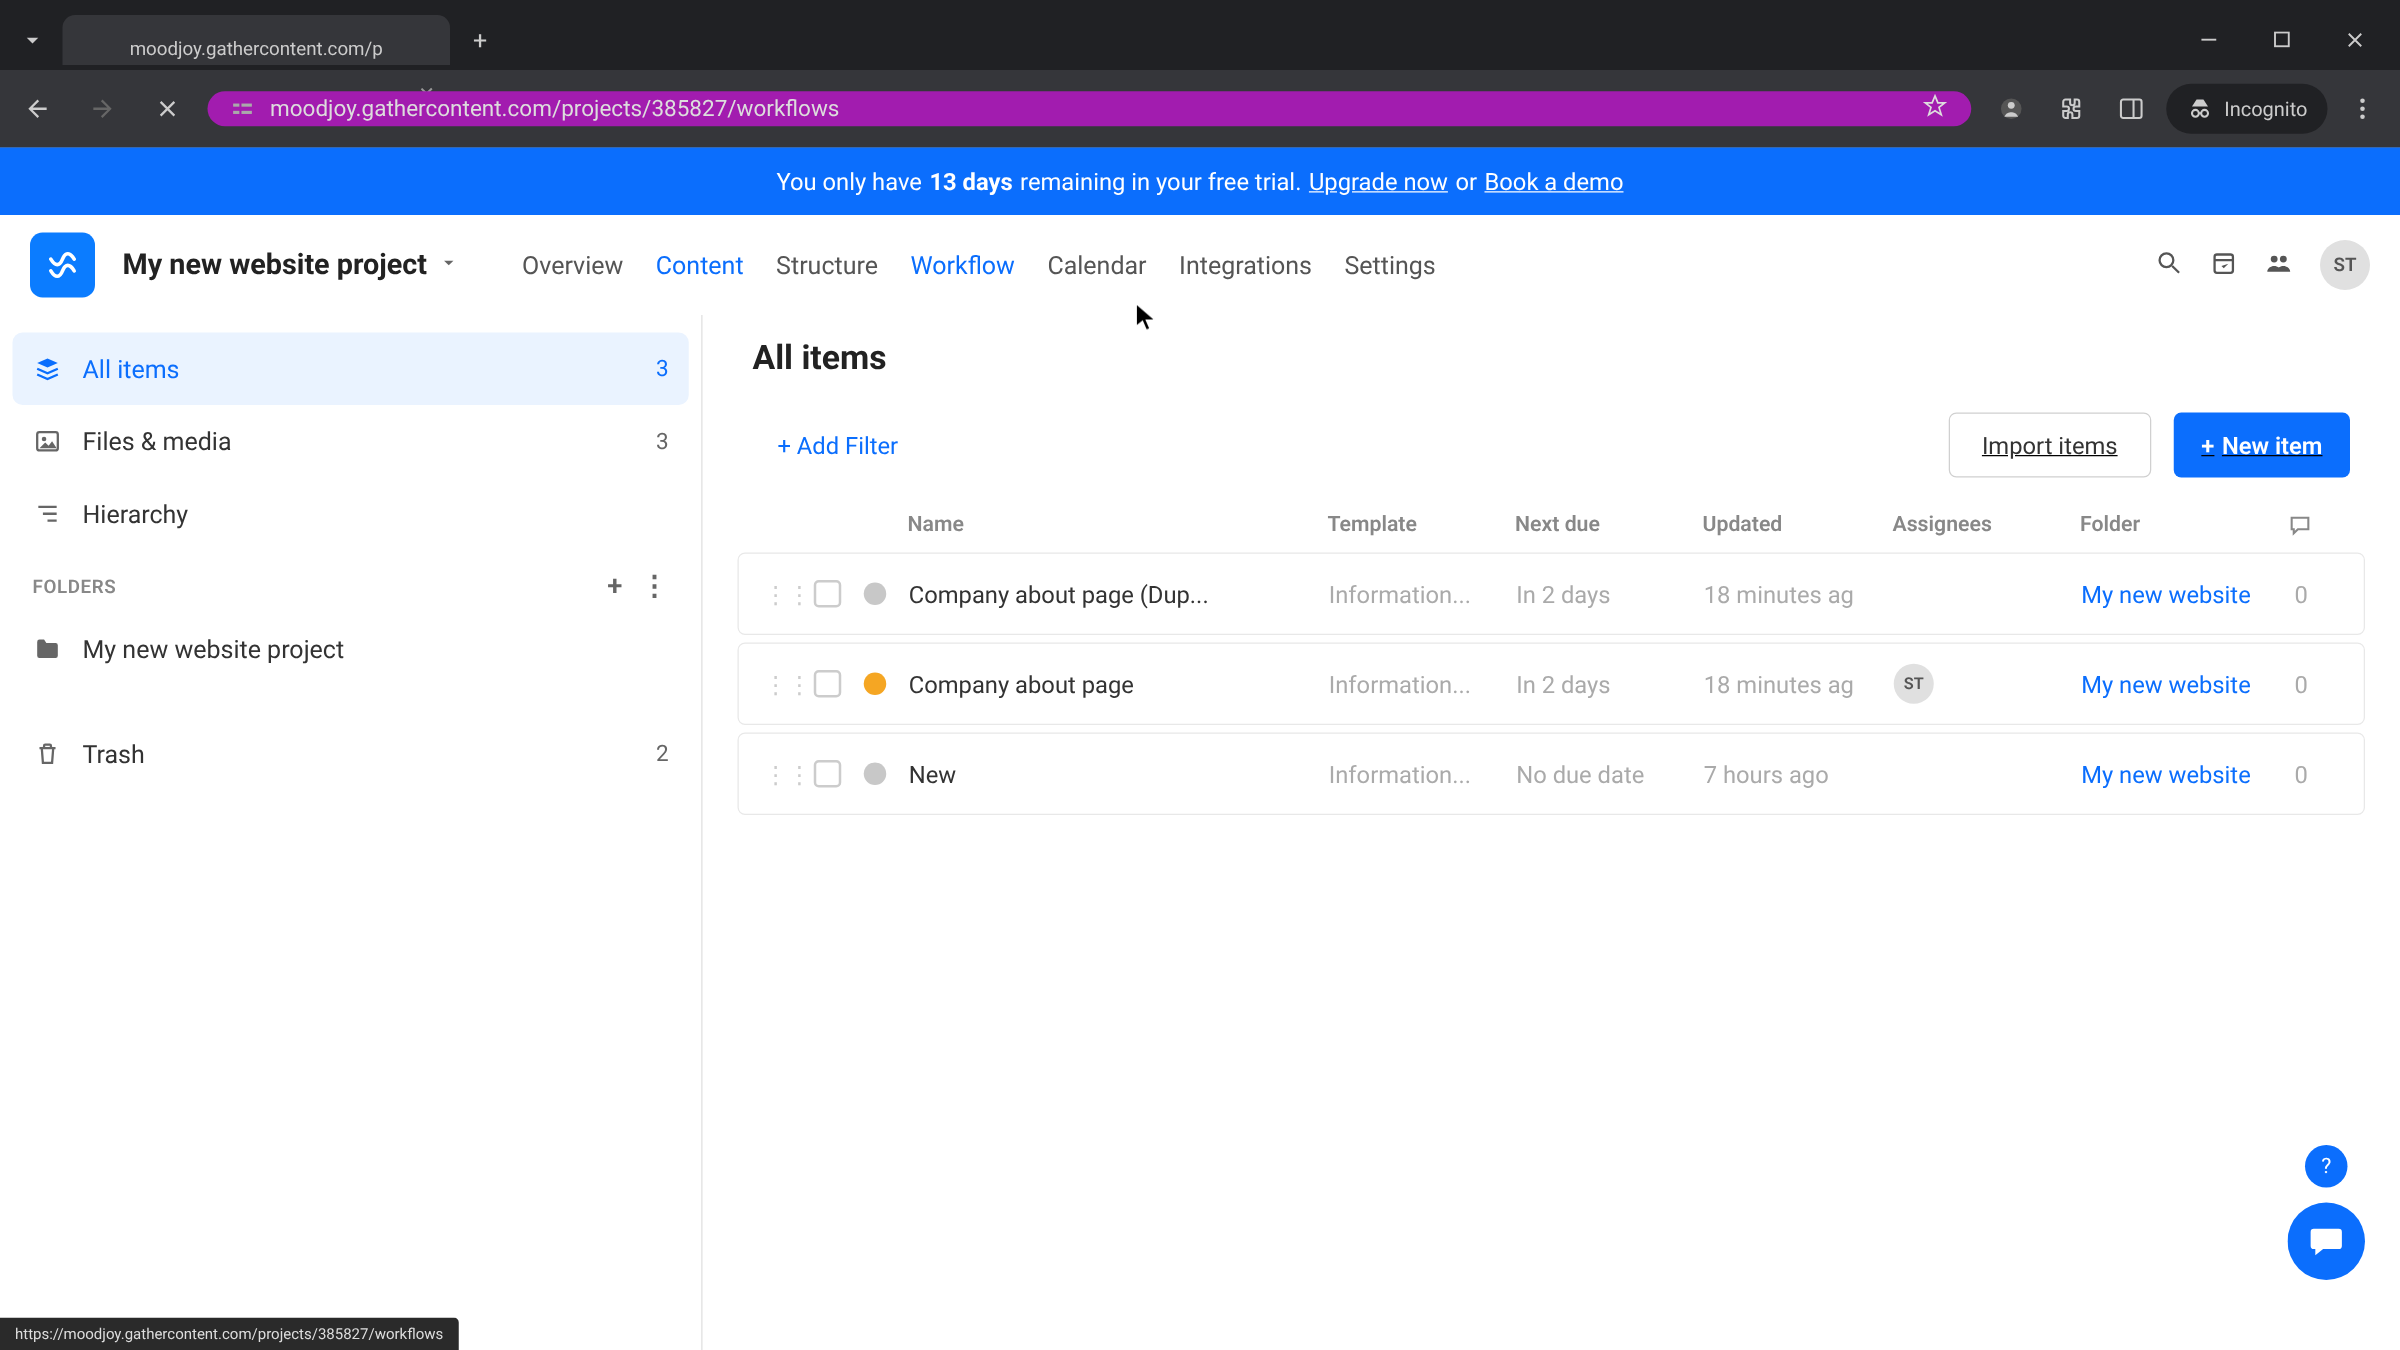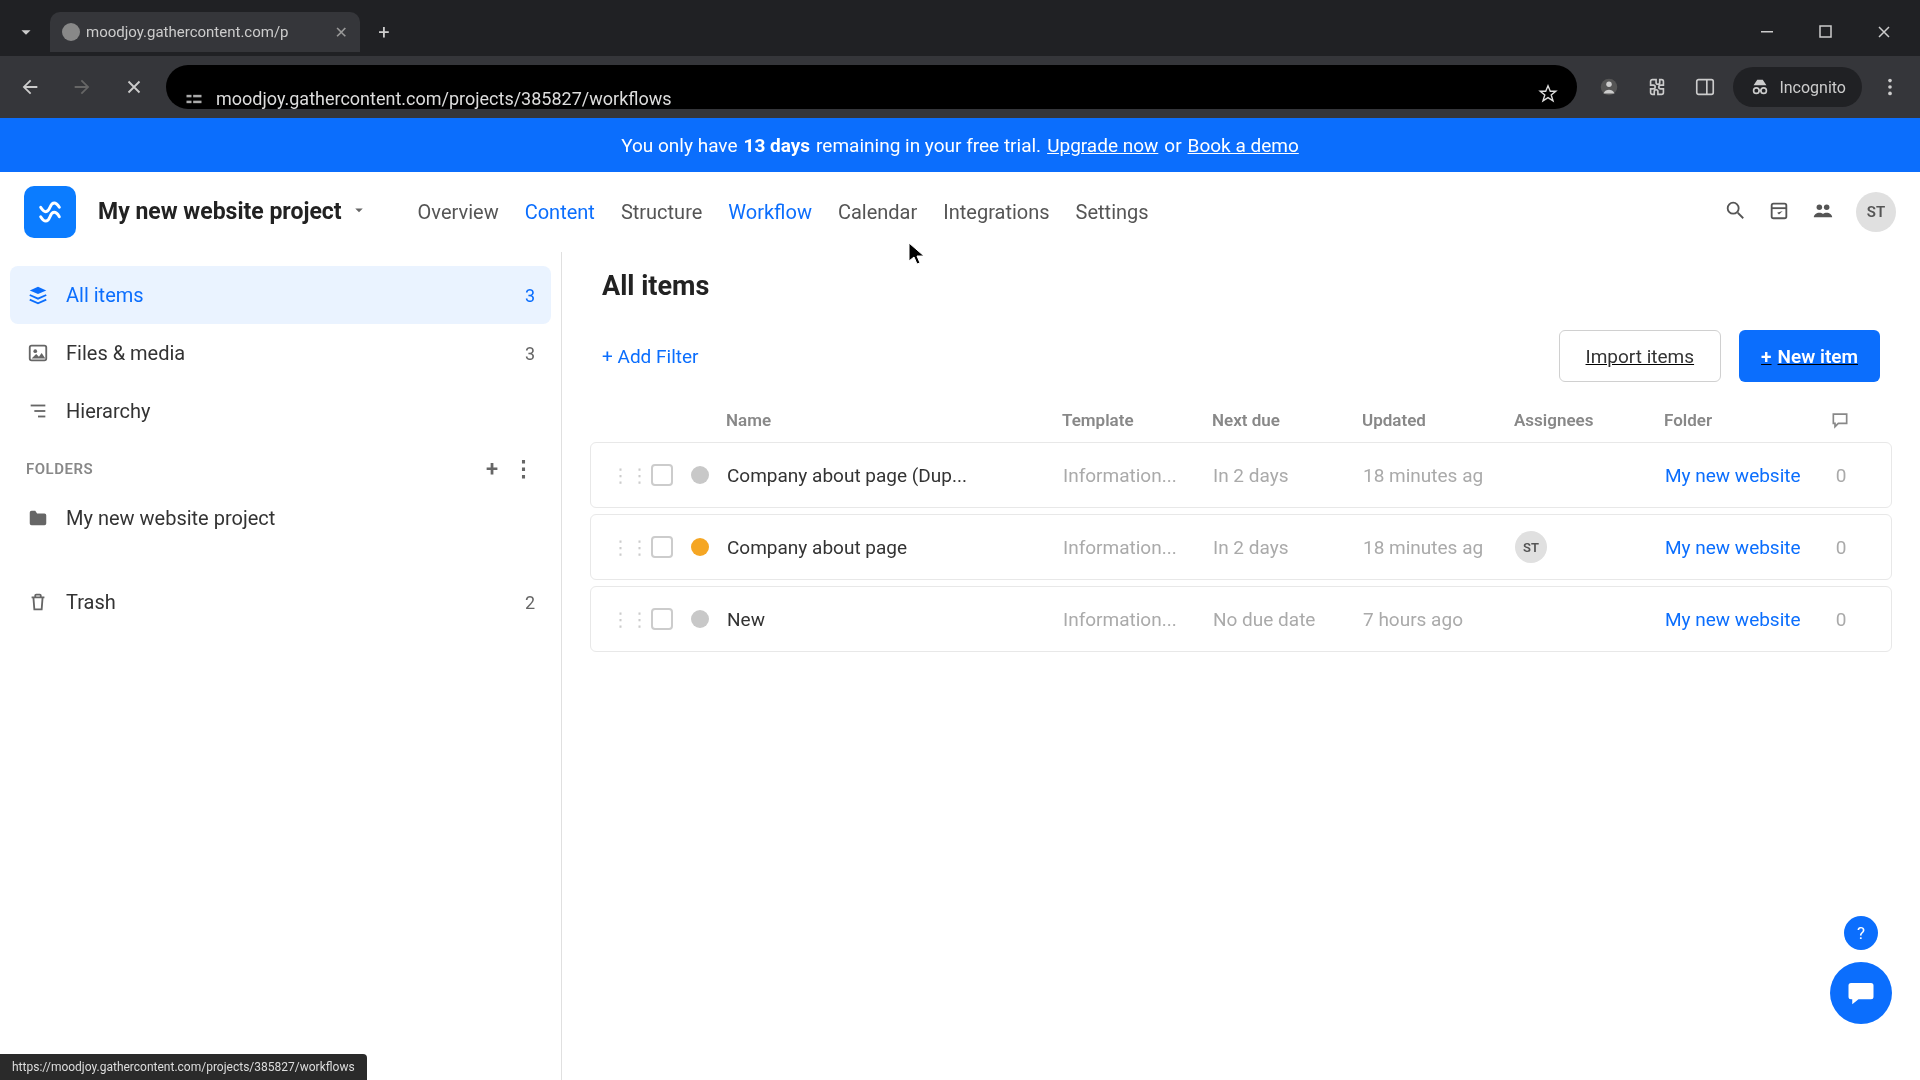--- a/index.html
+++ b/index.html
@@ -2,31 +2,31 @@
 <html><head>
 <meta charset="utf-8">
 <style>
 * { margin: 0; padding: 0; box-sizing: border-box; font-family: -apple-system, BlinkMacSystemFont, "Segoe UI", Roboto, sans-serif; }
 body { width: 1920px; height: 1080px; overflow: hidden; background: #fff; }
 
 
 .browser-chrome { background: #202124; height: 118px; }
 .tab-bar { height: 56px; display: flex; align-items: center; padding: 8px 0 0 8px; }
 .tab-dropdown { width: 36px; height: 36px; display:flex; align-items:center; justify-content:center; color:#ccc; border-radius:8px; }
-.tab { background:#35363a; height:40px; width:310px; border-radius:10px 10px 0 0; display:flex; align-items:center; padding:0 12px; gap:6px; color:#ccc; font-size:15px; margin-left:6px; }
+.tab { background:#35363a; height:40px; width:310px; border-radius:10px 10px 0 0; display:flex; align-items:center; padding:0 12px; gap:18px; color:#ccc; font-size:15px; margin-left:6px;flex-direction:column; }
 .tab .favicon { width:18px; height:18px; border-radius:50%; background:#888; }
 .tab .close { margin-left:auto; color:#999; font-size:16px; }
 .new-tab { width:36px; height:36px; display:flex; align-items:center; justify-content:center; color:#ccc; font-size:20px; margin-left:6px; }
 .window-ctrls { margin-left:auto; display:flex; gap:2px; padding-right:8px;}
 .window-ctrls div { width:56px; height:40px; display:flex; align-items:center; justify-content:center; color:#ccc; }
 
 .addr-bar { height:62px; background:#35363a; display:flex; align-items:center; padding:0 10px; gap:12px; }
 .nav-btn { width:40px; height:40px; display:flex; align-items:center; justify-content:center; color:#ccc; border-radius:50%; }
 .nav-btn.disabled { color:#666; }
-.url-box { flex:1; height:44px; background:#000000; border-radius:22px; display:flex; align-items:flex-end; padding:0 18px; gap:12px; color:#ddd; font-size:18px; }
+.url-box { flex:1; height:28px; background:#a21caf; border-radius:22px; display:flex; align-items:center; padding:0 18px; gap:12px; color:#ddd; font-size:18px; }
 .addr-actions { display:flex; gap:8px; align-items:center; }
 .addr-icon { width:40px; height:40px; display:flex; align-items:center; justify-content:center; color:#ccc; border-radius:50%; }
 .incognito-pill { background:#202124; height:40px; border-radius:20px; padding:0 16px; display:flex; align-items:center; gap:8px; color:#ccc; font-size:16px; }
 
 
 .trial-banner { background:#0b6efd; height:54px; display:flex; align-items:center; justify-content:center; color:#fff; font-size:19px; gap:6px; }
 .trial-banner .bold { font-weight:700; }
 .trial-banner a { color:#fff; text-decoration:underline; cursor:pointer; }
 
 
@@ -52,21 +52,21 @@
 .side-item.active .count { color:#0b6efd; }
 .side-section { padding:16px 16px 8px; display:flex; align-items:center; font-size:15px; color:#888; letter-spacing:0.5px; font-weight:600;}
 .side-section .plus { margin-left:auto; color:#666; font-size:22px; cursor:pointer; }
 .side-section .more { color:#666; font-size:22px; cursor:pointer; margin-left:14px; }
 .side-icon { width:24px; height:24px; display:flex; align-items:center; justify-content:center; color:#666; flex-shrink:0; }
 .side-item.active .side-icon { color:#0b6efd; }
 
 .content { flex:1; padding:18px 28px; position:relative; }
 .page-title { font-size:27px; font-weight:700; color:#222; margin-bottom:28px; padding-left:12px;}
 .toolbar { display:flex; align-items:center; margin-bottom:28px; padding:0 12px; }
-.add-filter { color:#0b6efd; font-size:19px; cursor:pointer; }
+.add-filter { color:#0b6efd; font-size:19px; cursor:pointer;margin-left:20px; }
 .tool-actions { margin-left:auto; display:flex; gap:18px;text-decoration:underline; }
 .btn-outline { height:52px; padding:0 26px; border:1px solid #d0d0d0; border-radius:6px; background:#fff; font-size:19px; color:#333; cursor:pointer; display:flex; align-items:center; }
 .btn-primary { height:52px; padding:0 22px; border:none; border-radius:6px; background:#0b6efd; color:#fff; font-size:19px; font-weight:600; cursor:pointer; display:flex; align-items:center; gap:6px; }
 
 
 .table { border:0; }
 .thead { display:flex; padding:0 20px 12px; font-size:17px; color:#888; font-weight:600; }
 .col-drag { width:40px; }
 .col-check { width:40px; }
 .col-status { width:36px; }

